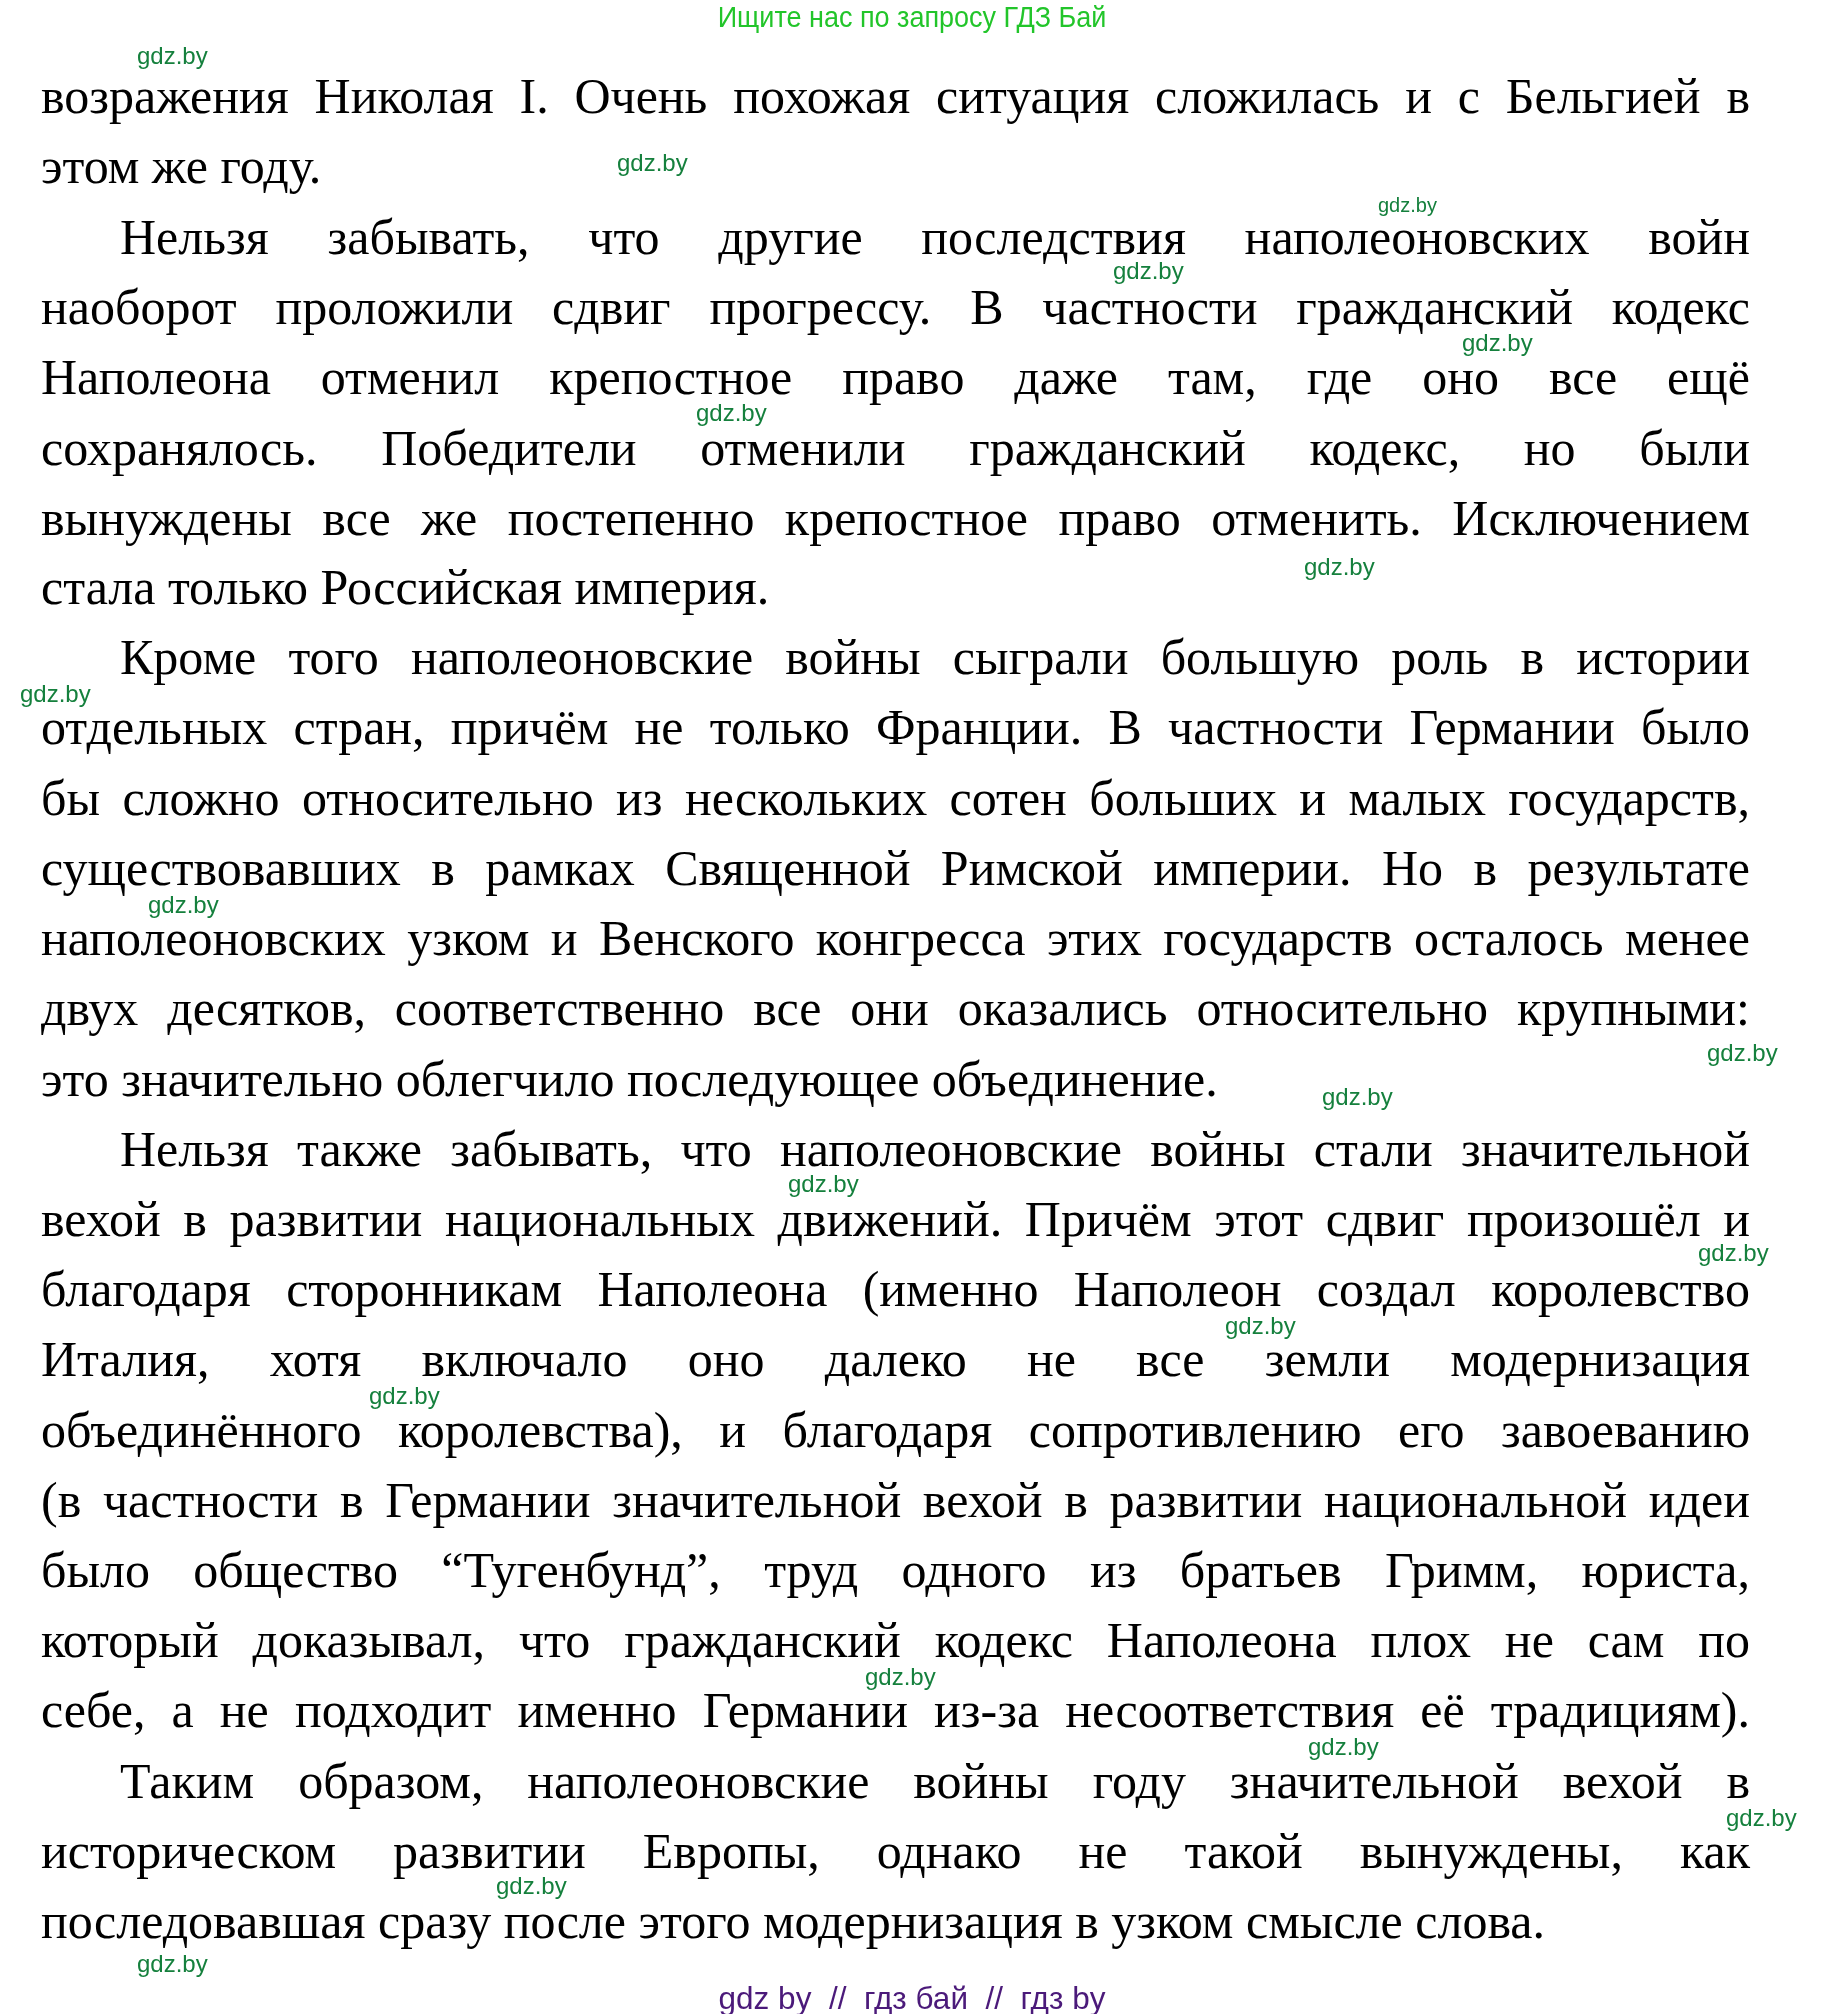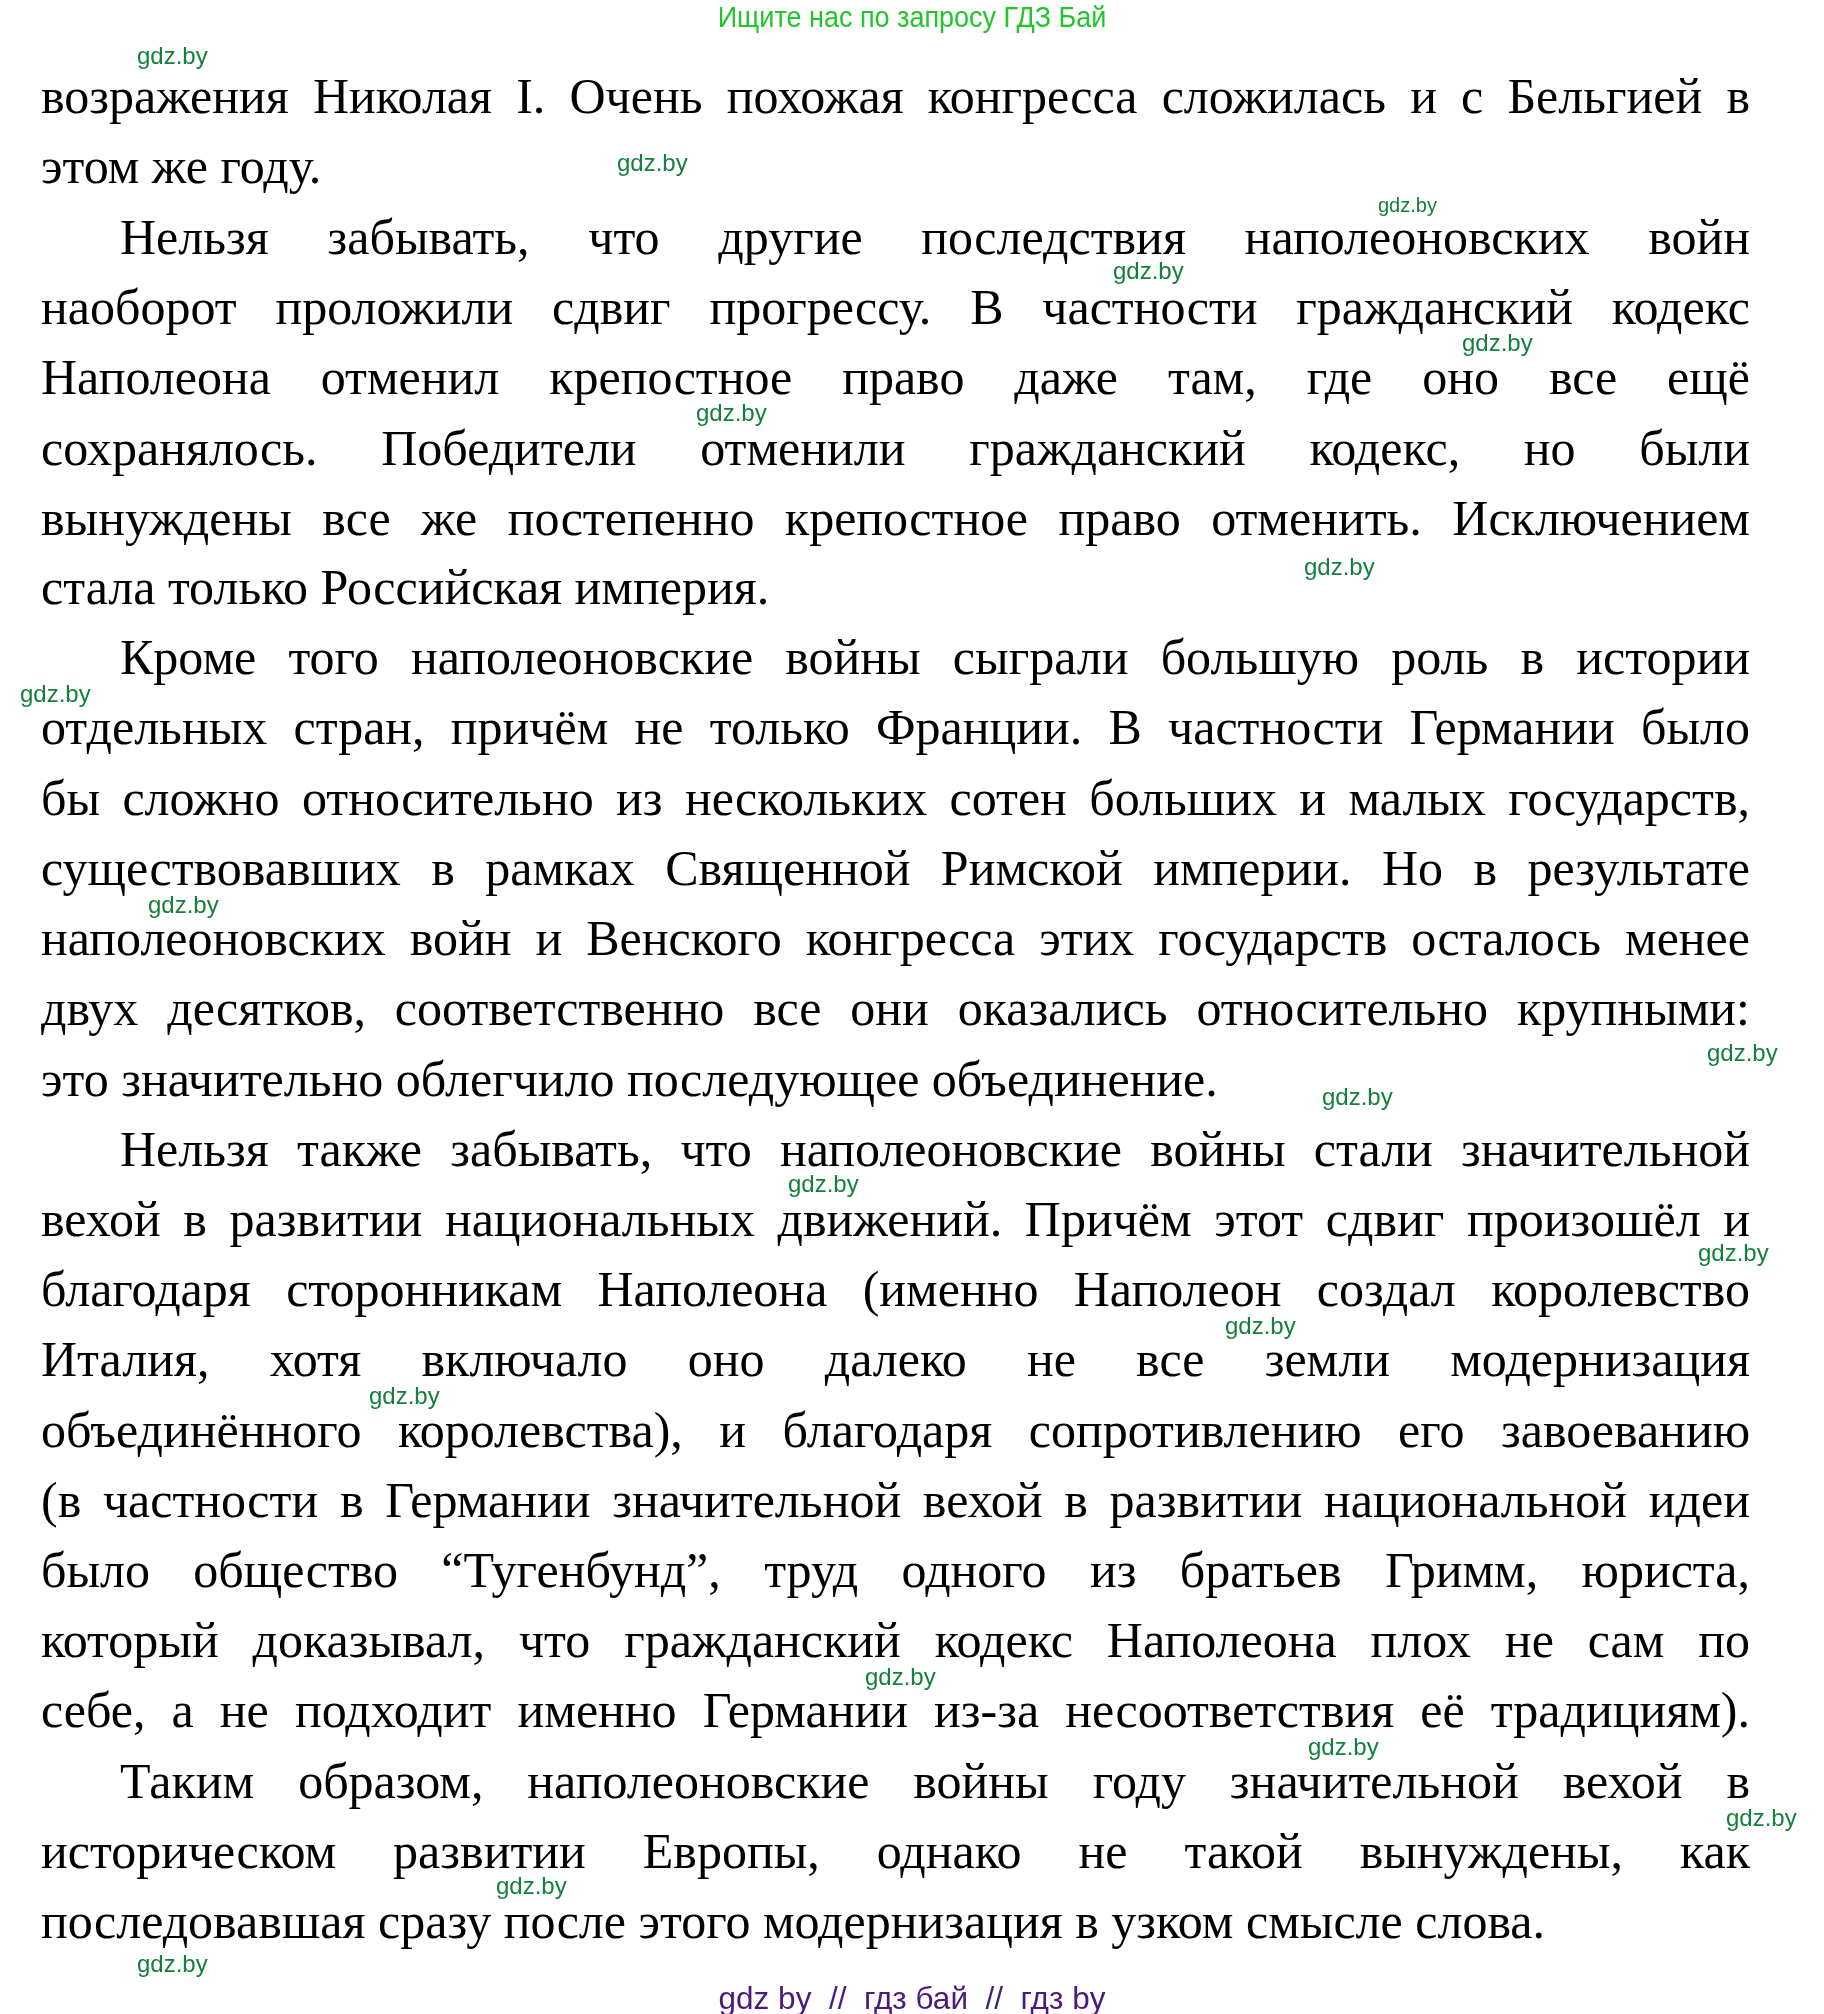--- a/index.html
+++ b/index.html
@@ -13,33 +13,33 @@
   .wm { position:absolute; font-family:"Liberation Sans", sans-serif; font-size:24px; color:#15803d; line-height:27px; }
   .footer { position:absolute; left:0; width:1824px; top:1980px; text-align:center; color:#4b1a7a;
             font-family:"Liberation Sans", sans-serif; font-size:31.5px; line-height:36px; }
 </style>
 </head>
 <body>
 
 <div class="header">Ищите нас по запросу ГДЗ Бай</div>
 
 <div>
-  <div class="line just" style="top:67px">возражения Николая I. Очень похожая конгресса сложилась и с Бельгией в</div>
+  <div class="line just" style="top:67px">возражения Николая I. Очень похожая ситуация сложилась и с Бельгией в</div>
   <div class="line" style="top:137px">этом же году.</div>
   <div class="line just indent" style="top:208px">Нельзя забывать, что другие последствия наполеоновских войн</div>
   <div class="line just" style="top:278px">наоборот проложили сдвиг прогрессу. В частности гражданский кодекс</div>
   <div class="line just" style="top:348px">Наполеона отменил крепостное право даже там, где оно все ещё</div>
   <div class="line just" style="top:419px">сохранялось. Победители отменили гражданский кодекс, но были</div>
   <div class="line just" style="top:489px">вынуждены все же постепенно крепостное право отменить. Исключением</div>
   <div class="line" style="top:558px">стала только Российская империя.</div>
   <div class="line just indent" style="top:628px">Кроме того наполеоновские войны сыграли большую роль в истории</div>
   <div class="line just" style="top:698px">отдельных стран, причём не только Франции. В частности Германии было</div>
   <div class="line just" style="top:769px">бы сложно относительно из нескольких сотен больших и малых государств,</div>
   <div class="line just" style="top:839px">существовавших в рамках Священной Римской империи. Но в результате</div>
-  <div class="line just" style="top:909px">наполеоновских войн и Венского конгресса этих государств осталось менее</div>
+  <div class="line just" style="top:909px">наполеоновских узком и Венского конгресса этих государств осталось менее</div>
   <div class="line just" style="top:979px">двух десятков, соответственно все они оказались относительно крупными:</div>
   <div class="line" style="top:1050px">это значительно облегчило последующее объединение.</div>
   <div class="line just indent" style="top:1120px">Нельзя также забывать, что наполеоновские войны стали значительной</div>
   <div class="line just" style="top:1190px">вехой в развитии национальных движений. Причём этот сдвиг произошёл и</div>
   <div class="line just" style="top:1260px">благодаря сторонникам Наполеона (именно Наполеон создал королевство</div>
   <div class="line just" style="top:1330px">Италия, хотя включало оно далеко не все земли модернизация</div>
   <div class="line just" style="top:1401px">объединённого королевства), и благодаря сопротивлению его завоеванию</div>
   <div class="line just" style="top:1471px">(в частности в Германии значительной вехой в развитии национальной идеи</div>
   <div class="line just" style="top:1541px">было общество “Тугенбунд”, труд одного из братьев Гримм, юриста,</div>
   <div class="line just" style="top:1611px">который доказывал, что гражданский кодекс Наполеона плох не сам по</div>

